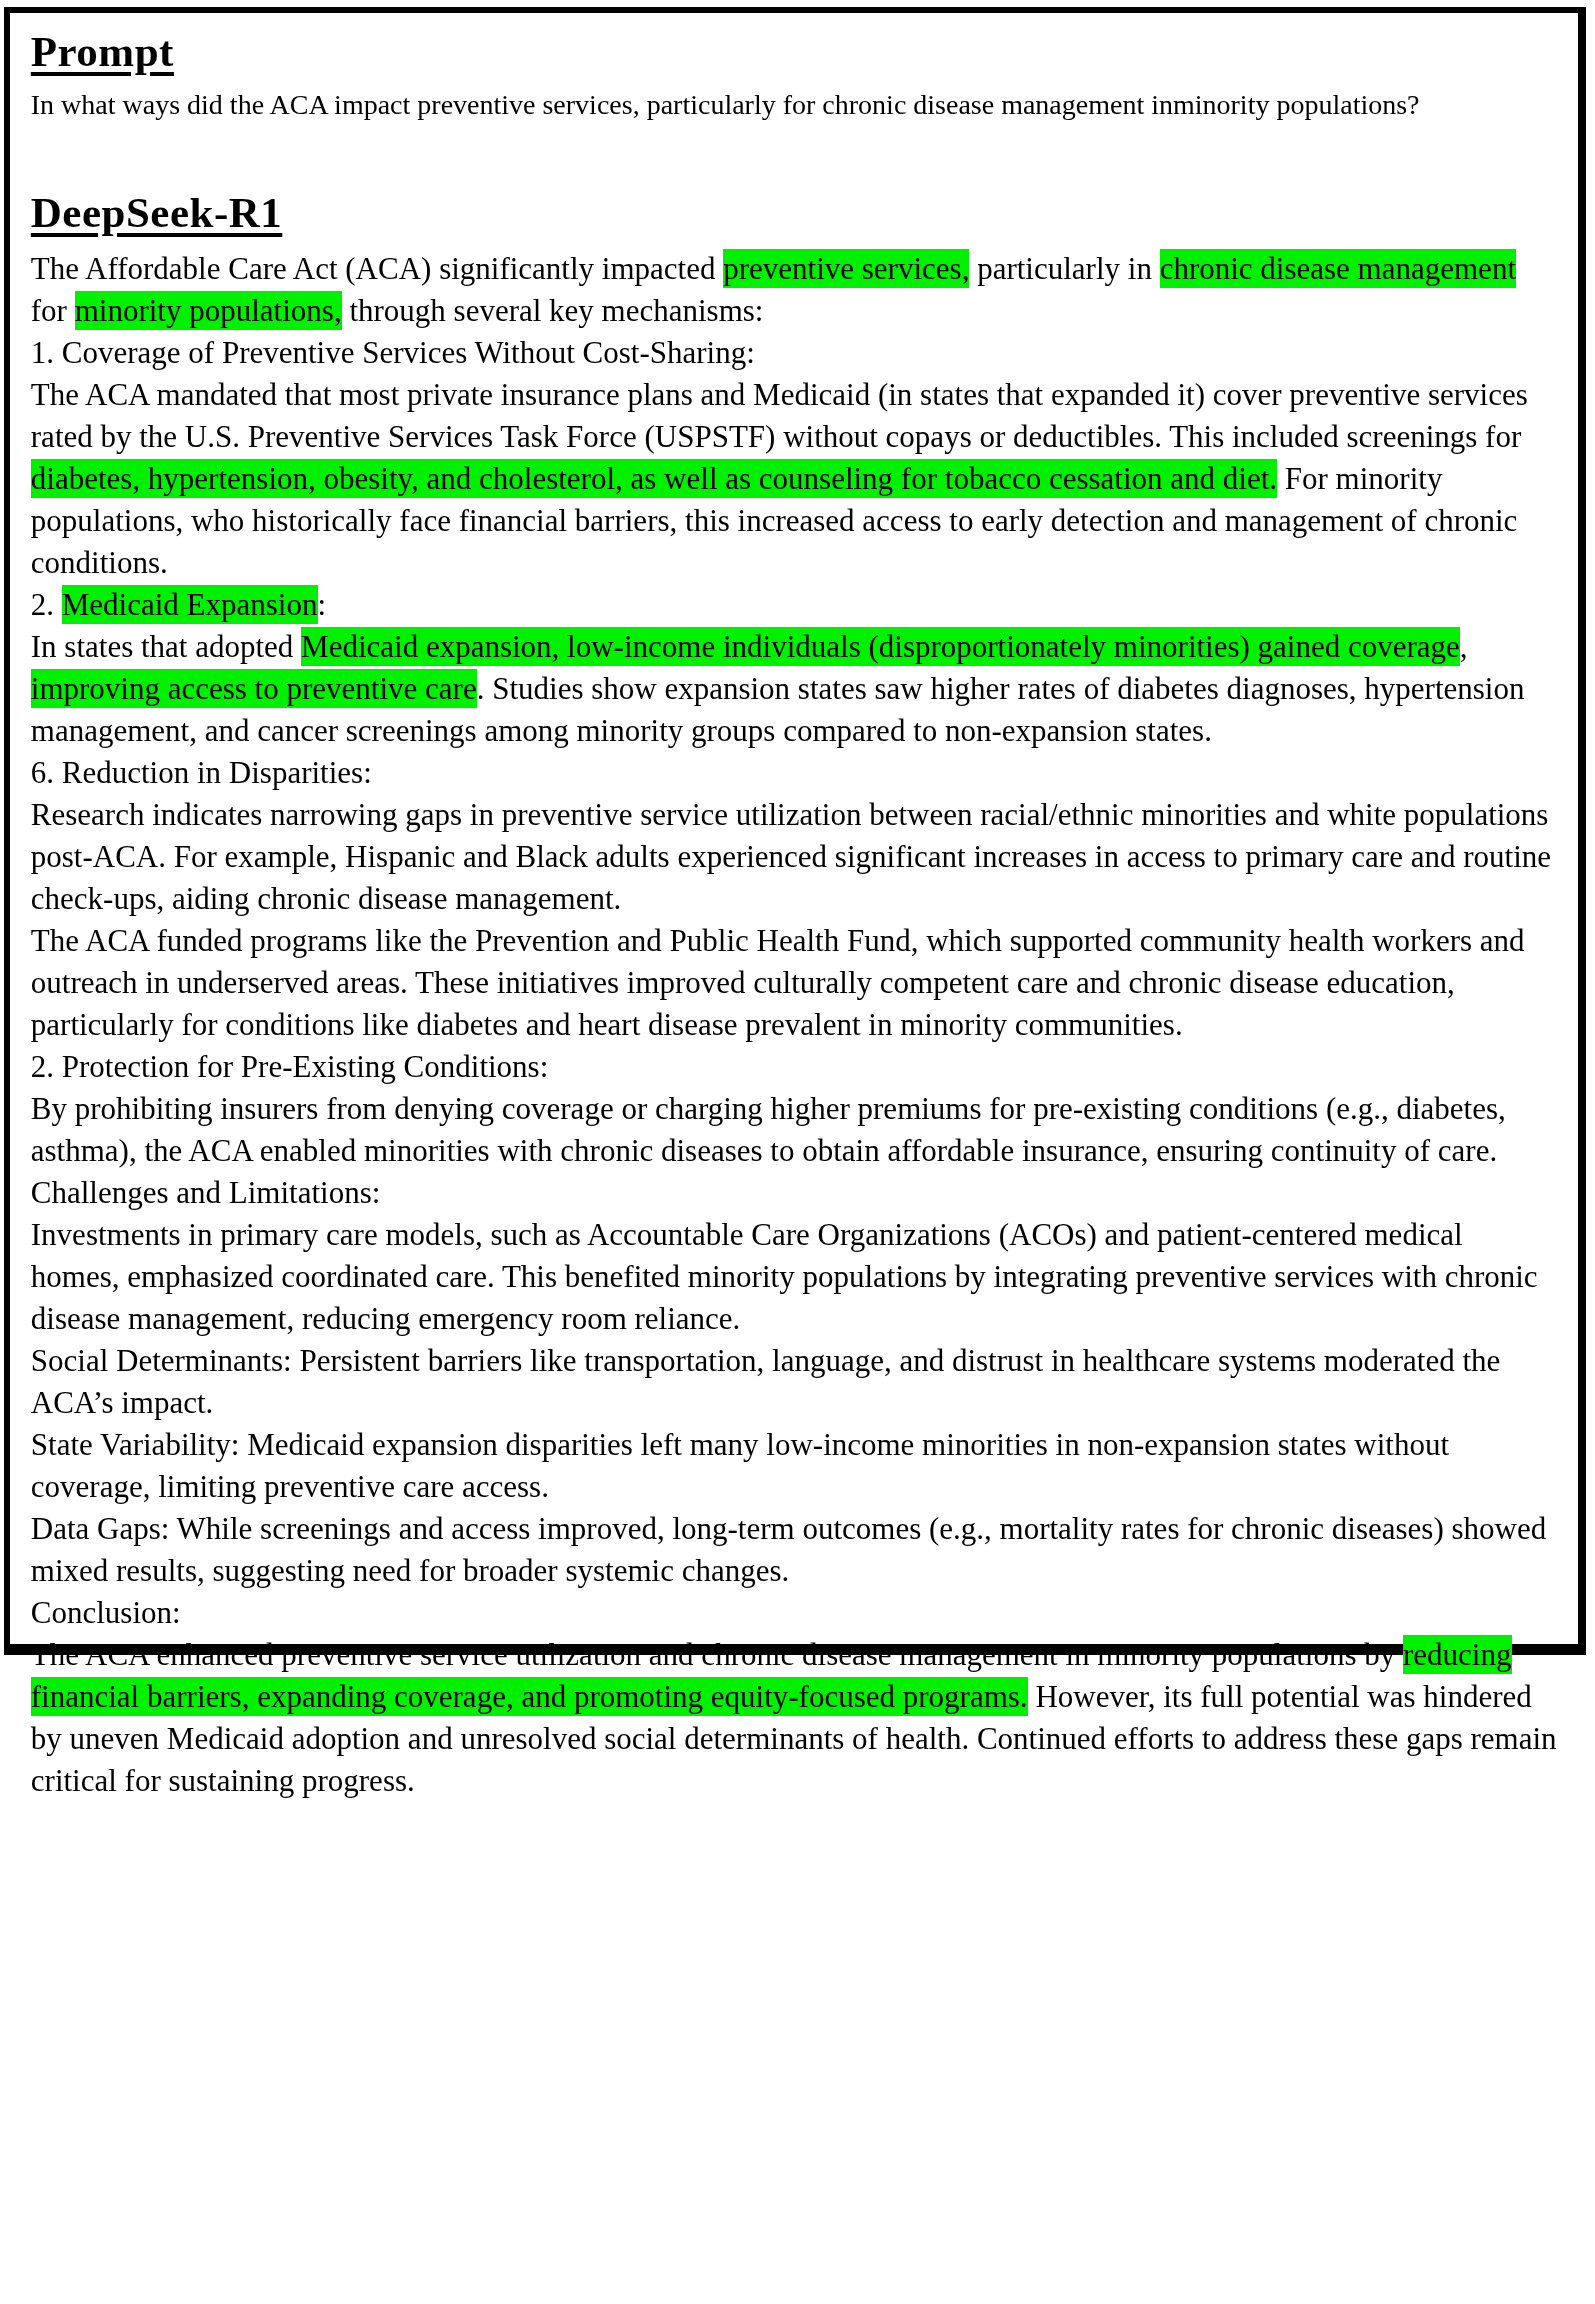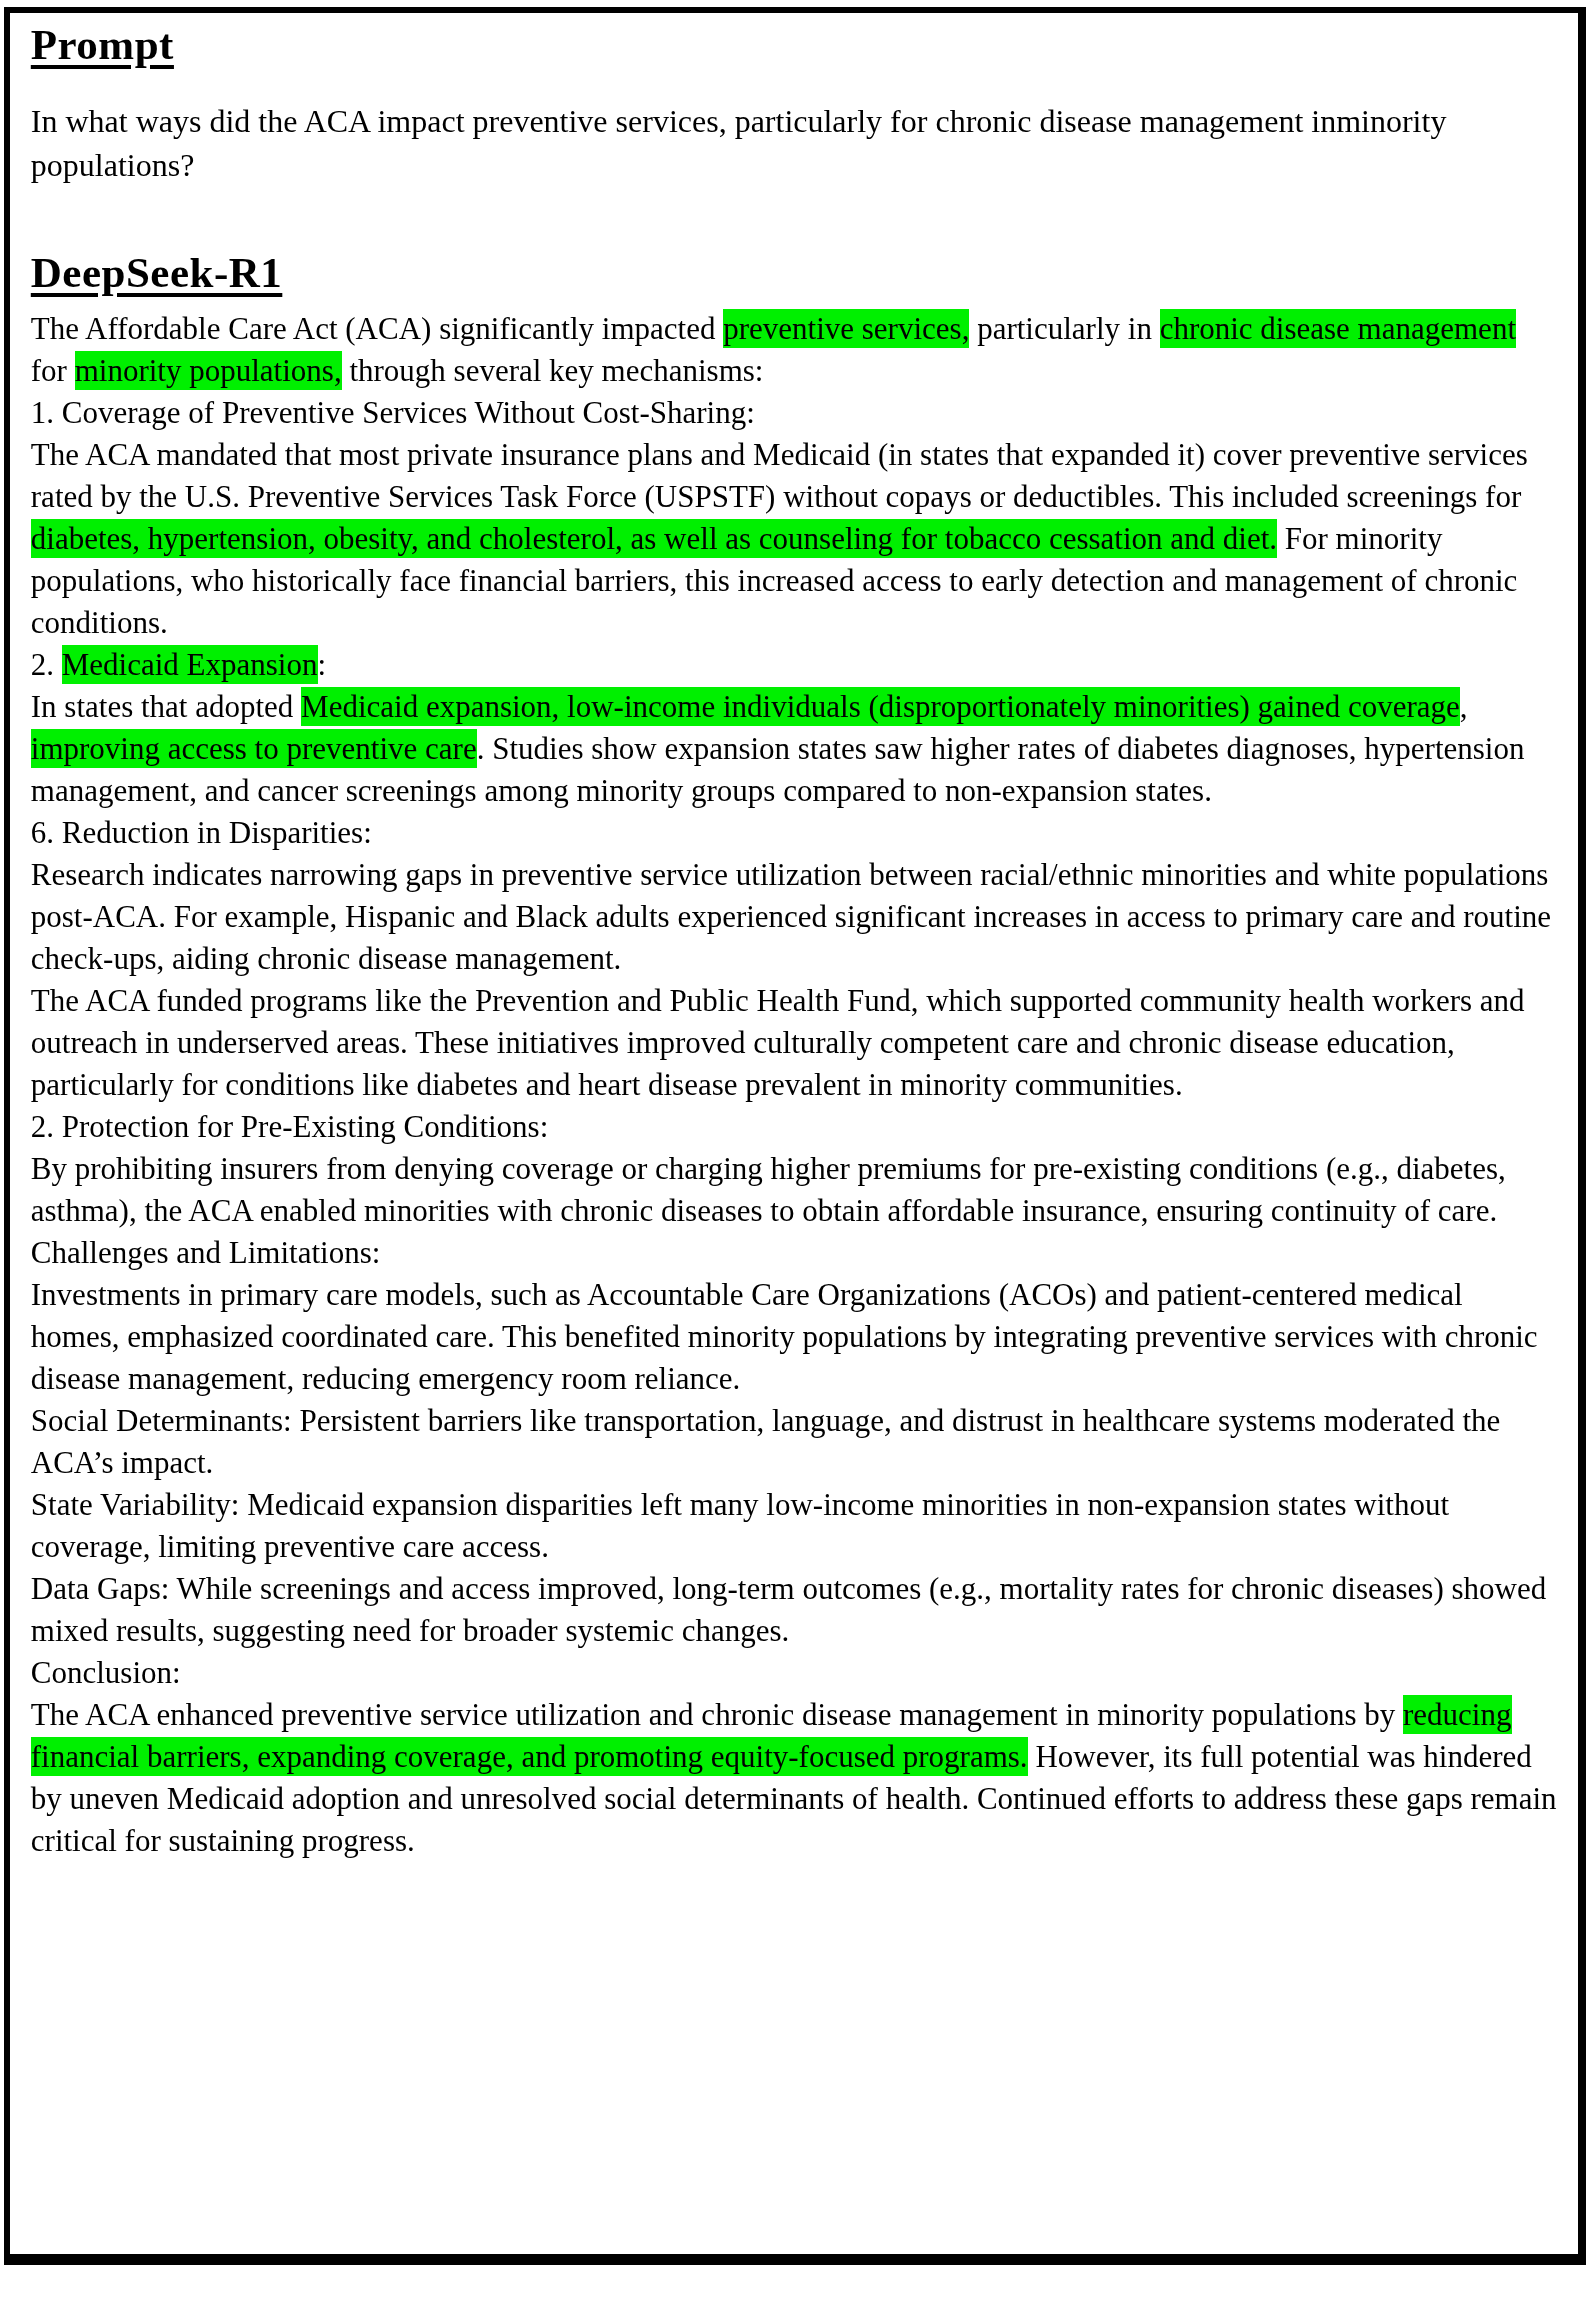--- a/index.html
+++ b/index.html
@@ -10,40 +10,40 @@
     position: relative;
     font-family: "Liberation Serif", "DejaVu Serif", serif;
     color: #000000;
     overflow: hidden;
   }
   .frame {
     position: absolute;
     left: 3.8px;
     top: 6.7px;
     width: 1582px;
-    height: 2258px;
+    height: 1648px;
     background: #ffffff;
     border-style: solid;
     border-color: #000000;
     border-width: 6.7px 8.6px 11.5px 6.7px;
-    padding: 2px 21px 0 21px;
+    padding: 9px 21px 0 21px;
   }
   .heading {
     font-size: 43px;
     font-weight: bold;
     line-height: 56px;
     text-decoration: underline;
     text-decoration-thickness: 3.8px;
     text-underline-offset: 5.8px;
     letter-spacing: 0.5px;
   }
   .prompt-heading { margin-top: 1.9px; }
   .prompt-body {
-    margin-top: 26px;
-    font-size: 32px;
+    margin-top: 3px;
+    font-size: 28px;
     line-height: 44px;
   }
   .response-heading { margin-top: 58px; }
   .response-body {
     margin-top: 7.7px;
     font-size: 31px;
     line-height: 42px;
   }
   .block { margin: 0; }
   .hl {

